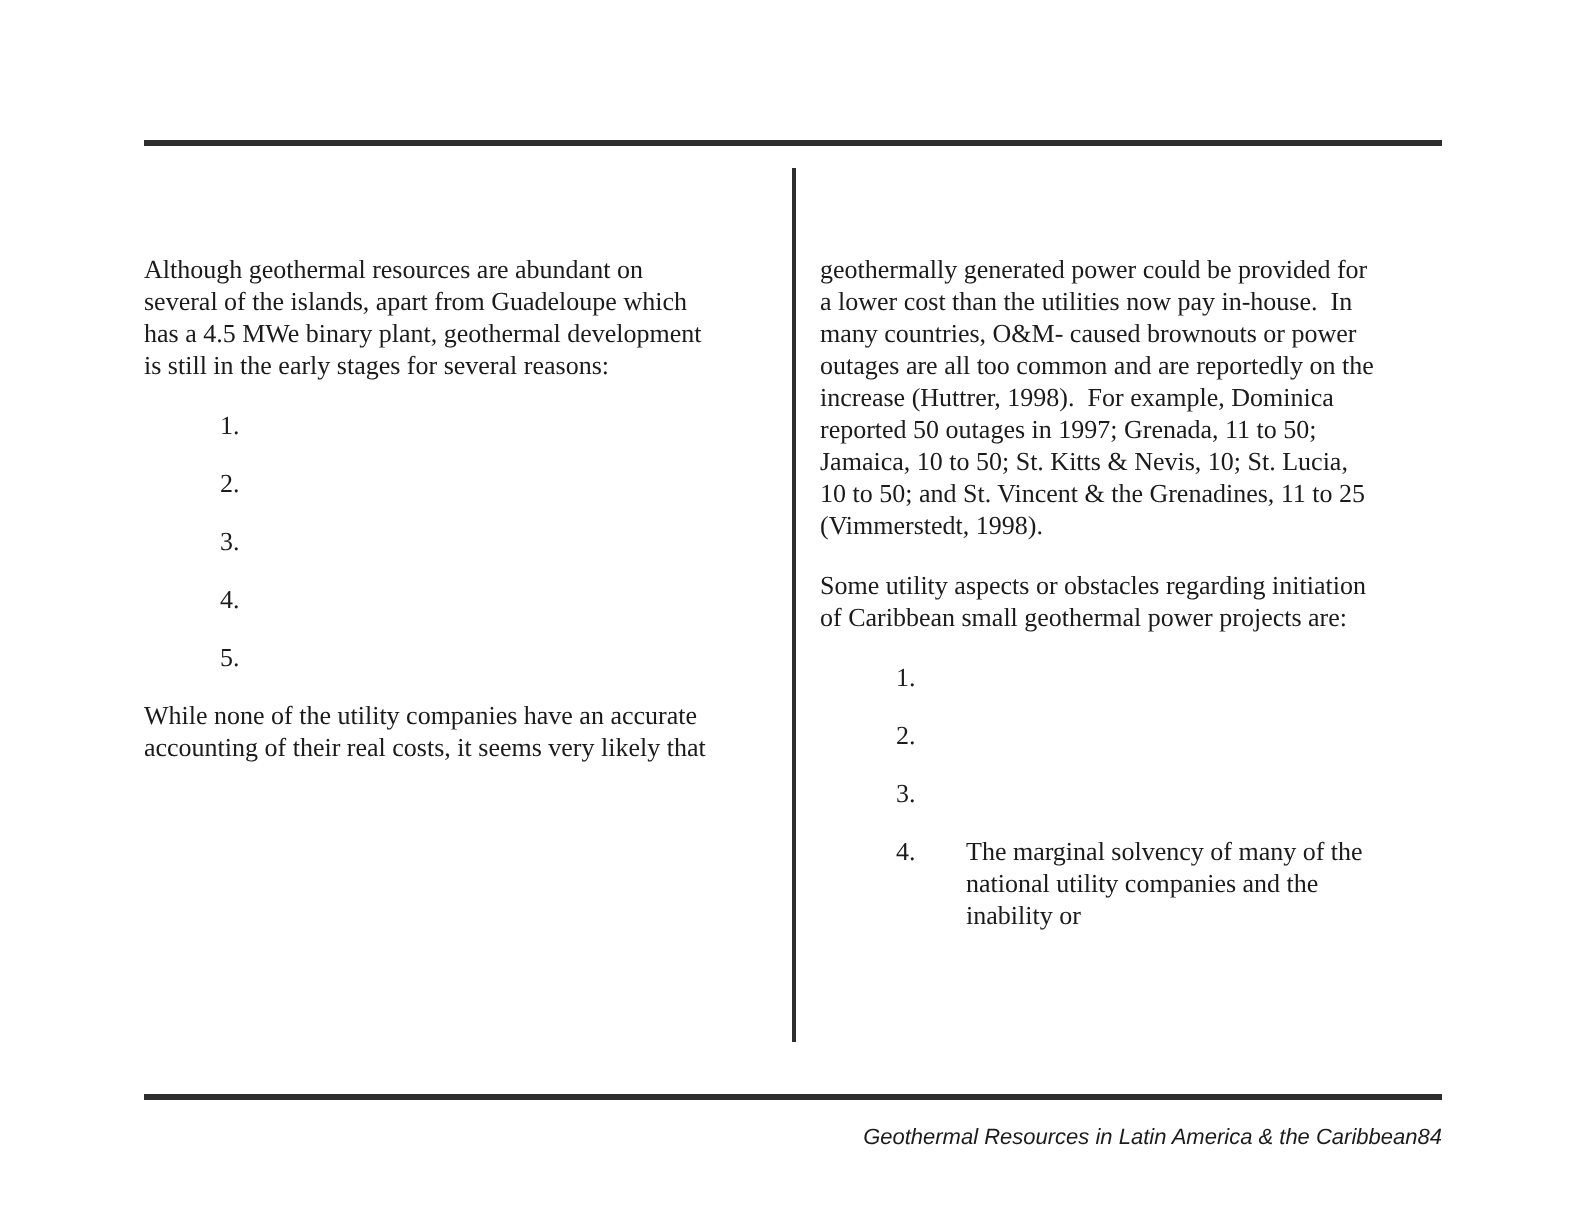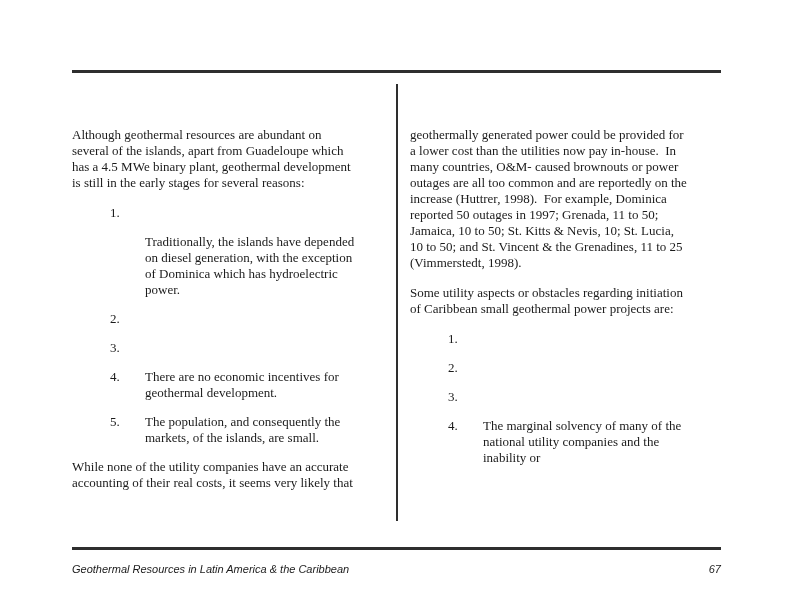--- a/index.html
+++ b/index.html
@@ -58,21 +58,21 @@
     flex: 1;
     white-space: pre-wrap;
   }
   .outro { margin-bottom: 0; }
   .footer {
     position: absolute;
     left: 72px;
     top: 563px;
     width: 649px;
     display: flex;
-    justify-content: space-between;
+    justify-content: flex-end;
     align-items: baseline;
     font-family: "Liberation Sans", "DejaVu Sans", sans-serif;
     font-style: italic;
     font-size: 11px;
     line-height: 13px;
     color: #1b1b1b;
   }
 </style>
 </head>
 <body>
@@ -81,36 +81,30 @@
 
   <div class="rule top"></div>
 
   <div class="col left">
     <p class="para">Although geothermal resources are abundant on several of the islands, apart from Guadeloupe which has a 4.5 MWe binary plant, geothermal development is still in the early stages for several reasons:</p>
 
     <div class="item">
       <span class="num">1.</span>
     </div>
     <div class="item">
-      <span class="num"></span>
-      <span class="itext">Traditionally, the islands have depended on diesel generation, with the exception of Dominica which has hydroelectric power.</span>
-    </div>
-    <div class="item">
       <span class="num">2.</span>
     </div>
     <div class="item">
       <span class="num">3.</span>
     </div>
     <div class="item">
       <span class="num">4.</span>
-      <span class="itext">There are no economic incentives for geothermal development.</span>
     </div>
     <div class="item">
       <span class="num">5.</span>
-      <span class="itext">The population, and consequently the markets, of the islands, are small.</span>
     </div>
 
     <p class="para outro">While none of the utility companies have an accurate accounting of their real costs, it seems very likely that</p>
   </div>
 
   <div class="divider"></div>
 
   <div class="col right">
     <p class="para">geothermally generated power could be provided for a lower cost than the utilities now pay in-house.  In many countries, O&amp;M- caused brownouts or power outages are all too common and are reportedly on the increase (Huttrer, 1998).  For example, Dominica reported 50 outages in 1997; Grenada, 11 to 50; Jamaica, 10 to 50; St. Kitts &amp; Nevis, 10; St. Lucia, 10 to 50; and St. Vincent &amp; the Grenadines, 11 to 25 (Vimmerstedt, 1998).</p>
     <p class="para">Some utility aspects or obstacles regarding initiation of Caribbean small geothermal power projects are:</p>
@@ -127,16 +121,16 @@
     <div class="item">
       <span class="num">4.</span>
       <span class="itext">The marginal solvency of many of the national utility companies and the inability or</span>
     </div>
   </div>
 
   <div class="rule bottom"></div>
 
   <div class="footer">
     <span>Geothermal Resources in Latin America &amp; the Caribbean</span>
-    <span>67</span>
+    <span>84</span>
   </div>
 
 </div>
 
 </body></html>

